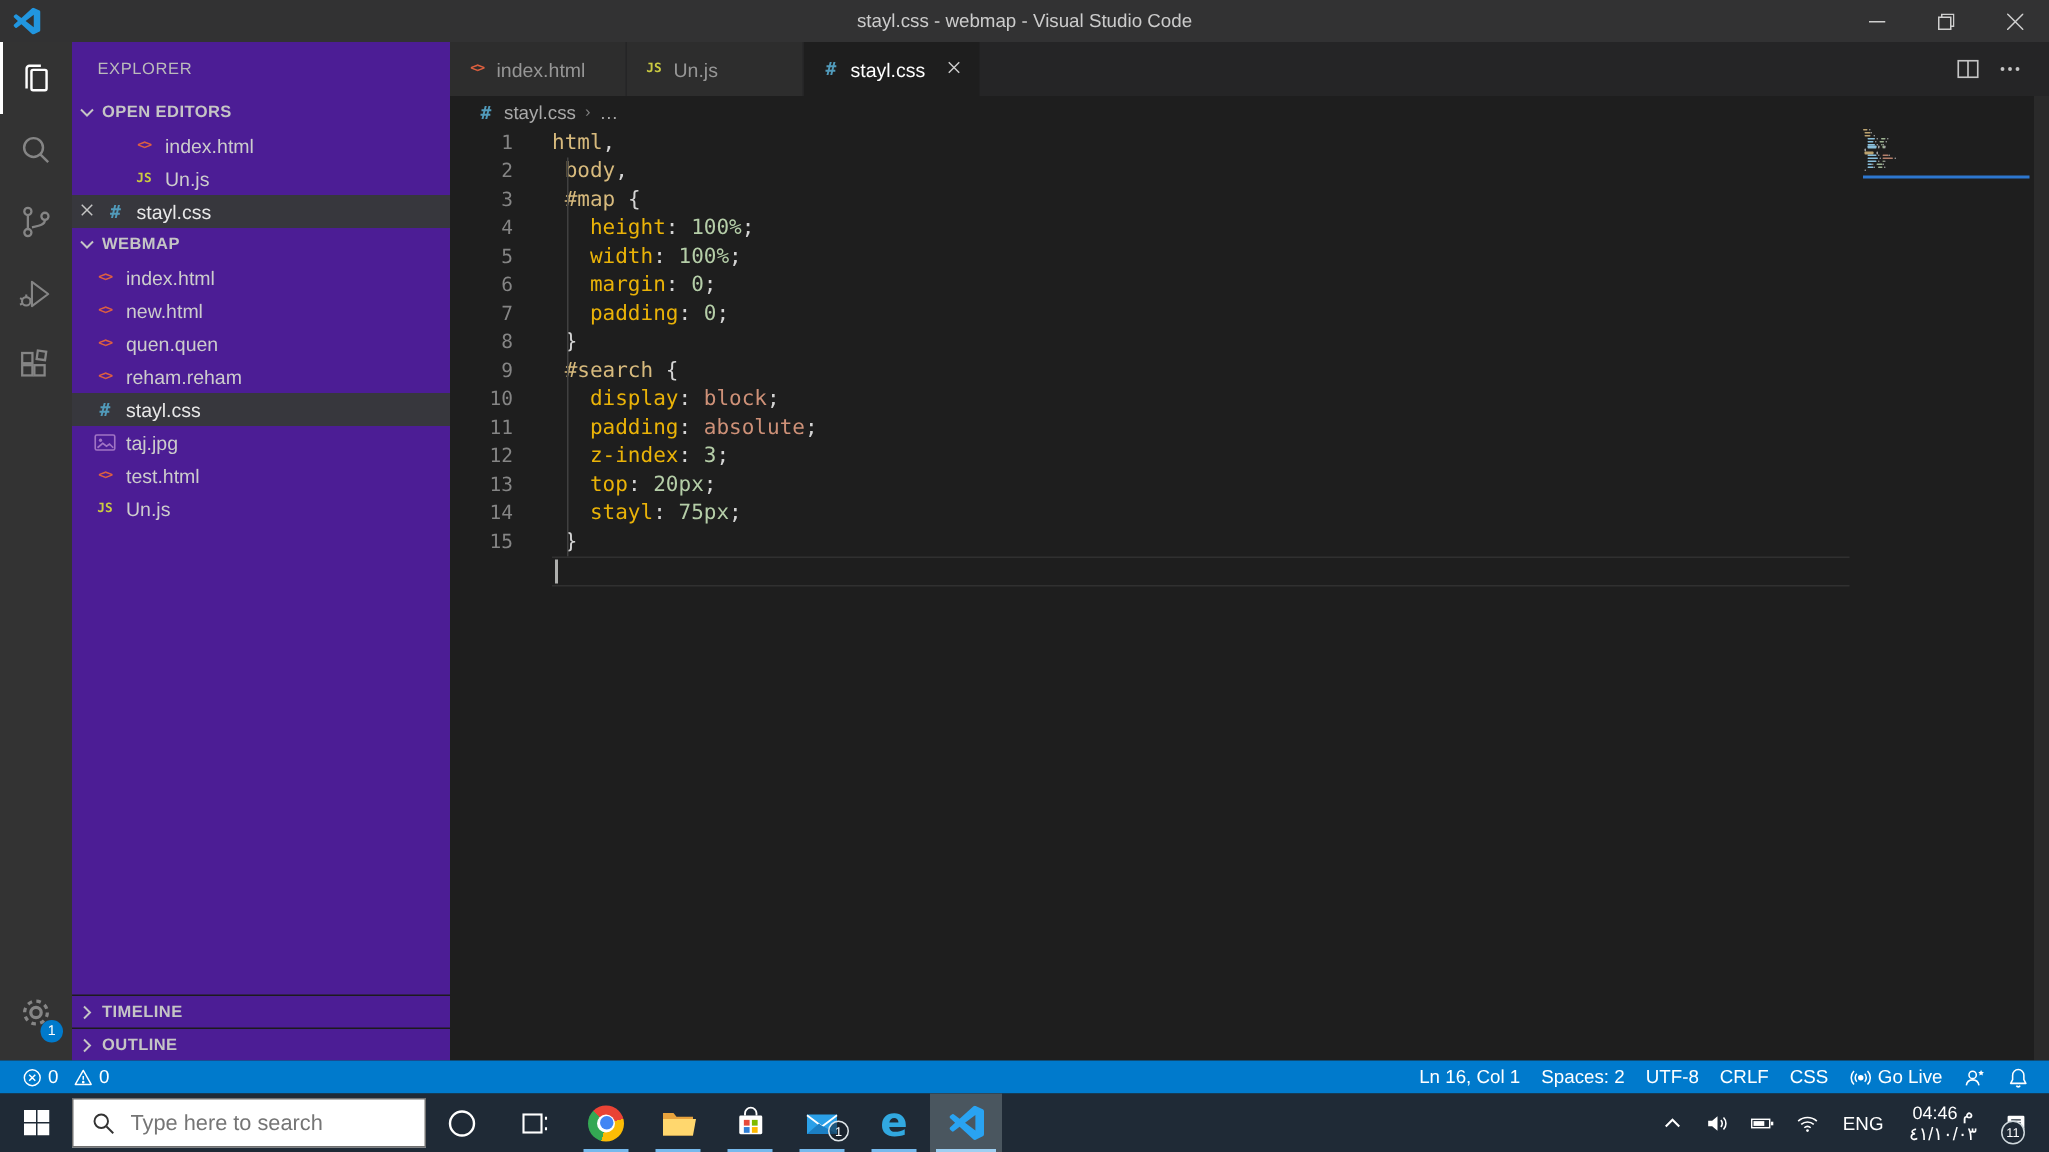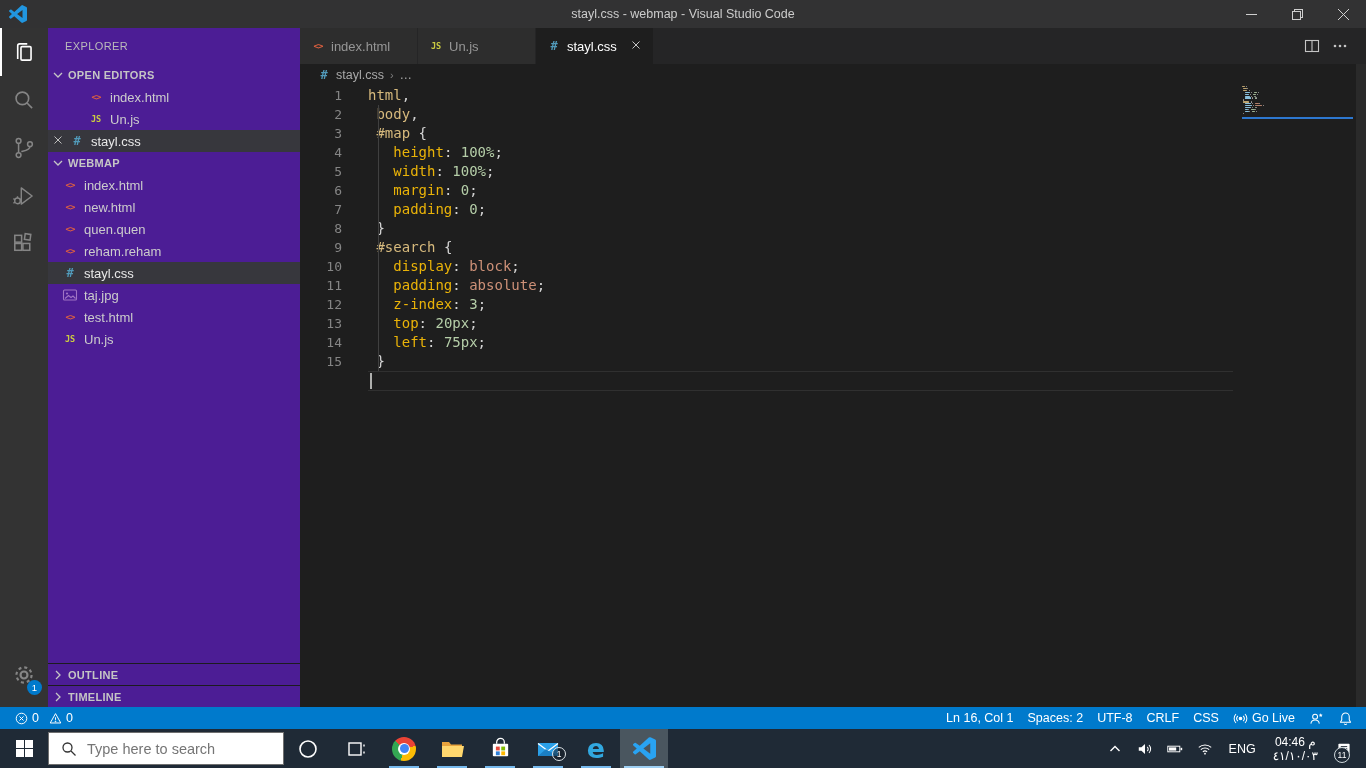--- a/index.html
+++ b/index.html
@@ -298,27 +298,27 @@
           <span class="row-spacer" style="width:14px"></span>
           <span class="fi fi-js">JS</span>
           <span>Un.js</span>
         </div>
       </div>
     <div id="bottom-sections">
         <div class="section-header">
           <span class="chev"><svg viewBox="0 0 16 16" fill="none" stroke="currentColor" stroke-width="1.3">
               <path d="M6 4l4 4-4 4"></path>
             </svg></span>
-          <span>OUTLINE</span>
+          <span>TIMELINE</span>
         </div>
         <div class="section-header">
           <span class="chev"><svg viewBox="0 0 16 16" fill="none" stroke="currentColor" stroke-width="1.3">
               <path d="M6 4l4 4-4 4"></path>
             </svg></span>
-          <span>TIMELINE</span>
+          <span>OUTLINE</span>
         </div>
       </div>
   </div>
 
   <div id="editor-region" class="abs">
     <div id="tabbar">
         <div class="tab">
           <span class="fi fi-html">&lt;&gt;</span>
           <span>index.html</span>
         </div>
@@ -403,21 +403,21 @@
         <div class="code-line">
           <div class="gutter">12</div>
           <div class="ltext"><span class="tk-ws">   </span><span class="tk-prop">z-index</span><span class="tk-pun">:</span><span class="tk-ws"> </span><span class="tk-num">3</span><span class="tk-pun">;</span></div>
         </div>
         <div class="code-line">
           <div class="gutter">13</div>
           <div class="ltext"><span class="tk-ws">   </span><span class="tk-prop">top</span><span class="tk-pun">:</span><span class="tk-ws"> </span><span class="tk-num">20px</span><span class="tk-pun">;</span></div>
         </div>
         <div class="code-line">
           <div class="gutter">14</div>
-          <div class="ltext"><span class="tk-ws">   </span><span class="tk-prop">left</span><span class="tk-pun">:</span><span class="tk-ws"> </span><span class="tk-num">75px</span><span class="tk-pun">;</span></div>
+          <div class="ltext"><span class="tk-ws">   </span><span class="tk-prop">stayl</span><span class="tk-pun">:</span><span class="tk-ws"> </span><span class="tk-num">75px</span><span class="tk-pun">;</span></div>
         </div>
         <div class="code-line">
           <div class="gutter">15</div>
           <div class="ltext"><span class="tk-ws"> </span><span class="tk-pun">}</span></div>
         </div>
       </div>
     <div id="indent-guide" class="abs"></div>
     <div class="curline-border abs" style="top:343px"></div>
     <div class="curline-border abs" style="top:362px"></div>
     <div id="cursor" class="abs"></div>

